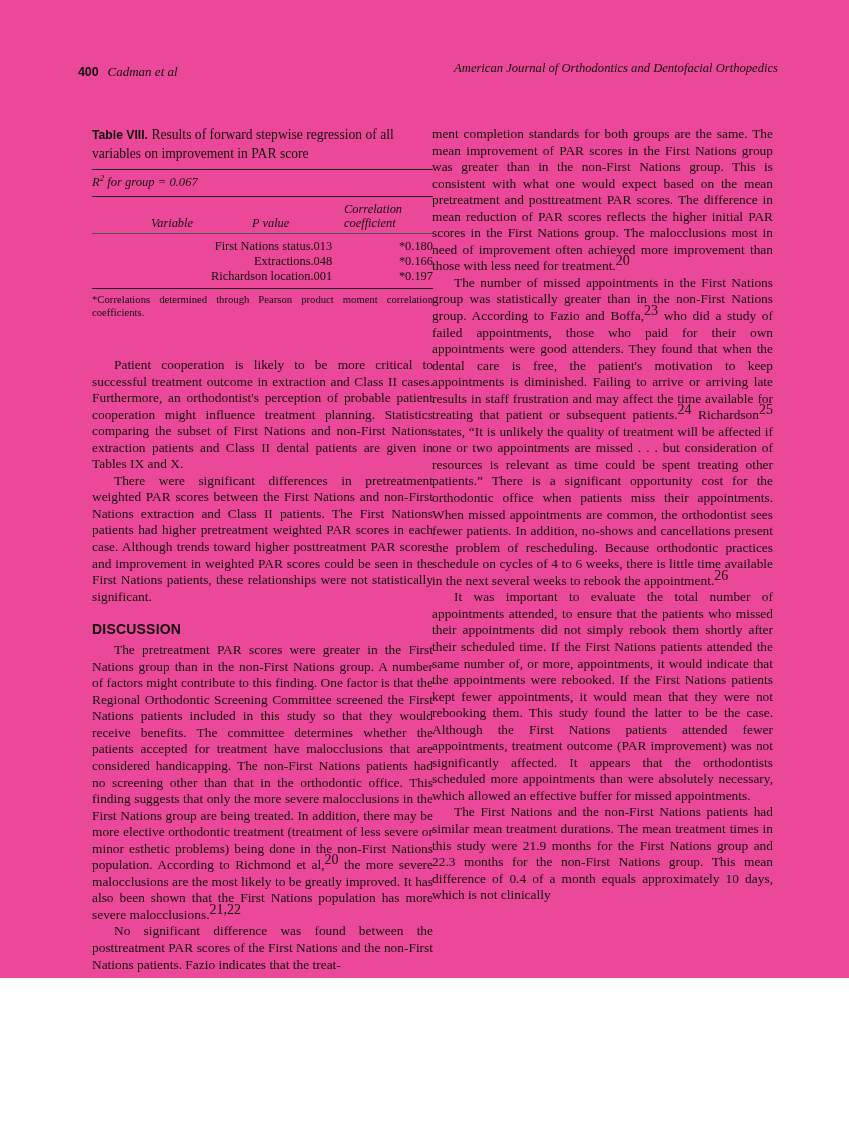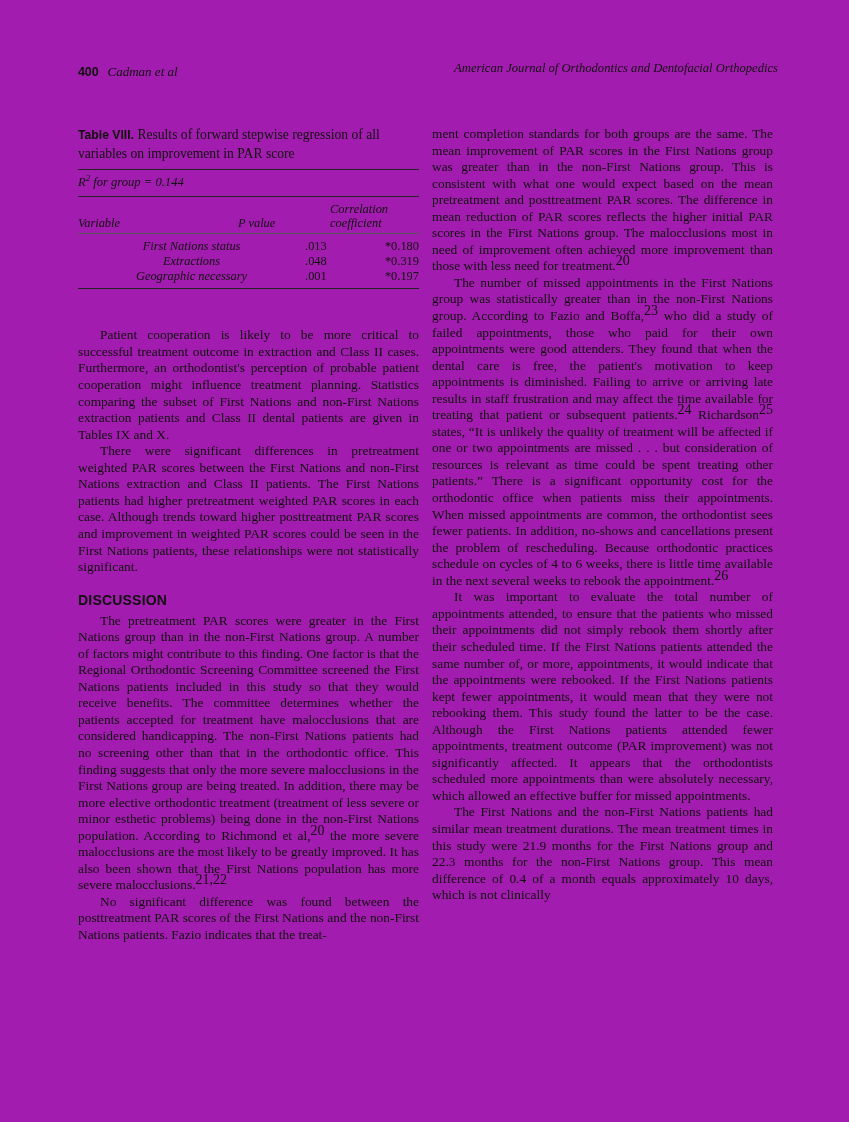--- a/index.html
+++ b/index.html
@@ -13,22 +13,22 @@
     position: relative;
     font-family: "Liberation Serif", serif;
     color: #100f0d;
     overflow: hidden;
   }
 
   .page {
     position: absolute;
     left: 0; top: 0;
     width: 849px;
-    height: 1122px;
-    background: #a21caf;
+    height: 978px;
+    background: #ec4899;
   }
 
   
   .runhead {
     position: absolute;
     left: 78px;
     top: 60px;
     width: 700px;
     height: 40px;
   }
@@ -60,21 +60,21 @@
     line-height: 16.5px;
   }
   .runhead-right span { display: block; white-space: nowrap; }
 
   
   .col {
     position: absolute;
     top: 126px;
     width: 341px;
   }
-  .col-left  { left: 78px; }
+  .col-left  { left: 92px; }
   .col-right { left: 432px; }
 
   p.body {
     margin: 0;
     font-family: "Liberation Serif", serif;
     font-size: 13.4px;
     line-height: 16.55px;
     text-align: justify;
     text-indent: 22px;
     hyphens: none;
@@ -139,28 +139,28 @@
     font-size: 12.4px;
   }
   table.data th {
     font-weight: normal;
     font-style: italic;
     vertical-align: bottom;
     padding: 0 0 3px 0;
     line-height: 14px;
   }
   table.data thead tr { height: 36px; }
-  th.c-var  { text-align: left;  width: 160px; }
+  th.c-var  { text-align: center;  width: 160px; }
   th.c-p    { text-align: left;  width: 92px;  }
   th.c-corr { text-align: left; width: 89px;  }
   table.data td {
     padding: 0;
     line-height: 14.8px;
   }
-  td.c-var  { text-align: center; font-style: italic; }
+  td.c-var  { text-align: right; }
   td.c-p    { text-align: left; }
   td.c-corr { text-align: right; margin-top: 32px; }
   tbody.rows tr:first-child td { padding-top: 5px; }
   tbody.rows tr:last-child  td { padding-bottom: 5px; }
 
   .tfoot {
     font-family: "Liberation Serif", serif;
     font-size: 10.7px;
     line-height: 12.8px;
     padding-top: 4px;
@@ -185,21 +185,21 @@
   <div class="col col-left">
 
     <div class="table-block">
       <div class="table-caption">
         <span class="tnum">Table VIII.</span>
         <span>Results of forward stepwise regression of all variables on improvement in PAR score</span>
       </div>
 
       <hr class="rule">
 
-      <div class="r2line"><span>R</span><sup>2</sup><span> for group  =  0.144</span></div>
+      <div class="r2line"><span>R</span><sup>2</sup><span> for group  =  0.067</span></div>
 
       <hr class="rule">
 
       <table class="data">
         <thead>
           <tr>
             <th class="c-var">Variable</th>
             <th class="c-p">P value</th>
             <th class="c-corr">
               <span style="display:block">Correlation</span>
@@ -214,32 +214,33 @@
       <table class="data">
         <tbody class="rows">
           <tr>
             <td class="c-var">First Nations status</td>
             <td class="c-p">.013</td>
             <td class="c-corr">*0.180</td>
           </tr>
           <tr>
             <td class="c-var">Extractions</td>
             <td class="c-p">.048</td>
-            <td class="c-corr">*0.319</td>
-          </tr>
-          <tr>
-            <td class="c-var">Geographic necessary</td>
+            <td class="c-corr">*0.166</td>
+          </tr>
+          <tr>
+            <td class="c-var">Richardson location</td>
             <td class="c-p">.001</td>
             <td class="c-corr">*0.197</td>
           </tr>
         </tbody>
       </table>
 
       <hr class="rule">
 
+      <div class="tfoot">*Correlations determined through Pearson product moment correlation coefficients.</div>
     </div>
 
     <div class="gap-after-table"></div>
 
     <p class="body">Patient cooperation is likely to be more critical to successful treatment outcome in extraction and Class II cases. Furthermore, an orthodontist's perception of probable patient cooperation might influence treatment planning. Statistics comparing the subset of First Nations and non-First Nations extraction patients and Class II dental patients are given in Tables IX and X.</p>
     <p class="body">There were significant differences in pretreatment weighted PAR scores between the First Nations and non-First Nations extraction and Class II patients. The First Nations patients had higher pretreatment weighted PAR scores in each case. Although trends toward higher posttreatment PAR scores and improvement in weighted PAR scores could be seen in the First Nations patients, these relationships were not statistically significant.</p>
 
     <h2 class="section">DISCUSSION</h2>
 
     <p class="body"><span>The pretreatment PAR scores were greater in the First Nations group than in the non-First Nations group. A number of factors might contribute to this finding. One factor is that the Regional Orthodontic Screening Committee screened the First Nations patients included in this study so that they would receive benefits. The committee determines whether the patients accepted for treatment have malocclusions that are considered handicapping. The non-First Nations patients had no screening other than that in the orthodontic office. This finding suggests that only the more severe malocclusions in the First Nations group are being treated. In addition, there may be more elective orthodontic treatment (treatment of less severe or minor esthetic problems) being done in the non-First Nations population.</span> <span>According to Richmond et al,</span><sup>20</sup><span> the more severe malocclusions are the most likely to be greatly improved. It has also been shown that the First Nations population has more severe malocclusions.</span><sup>21,22</sup></p>

